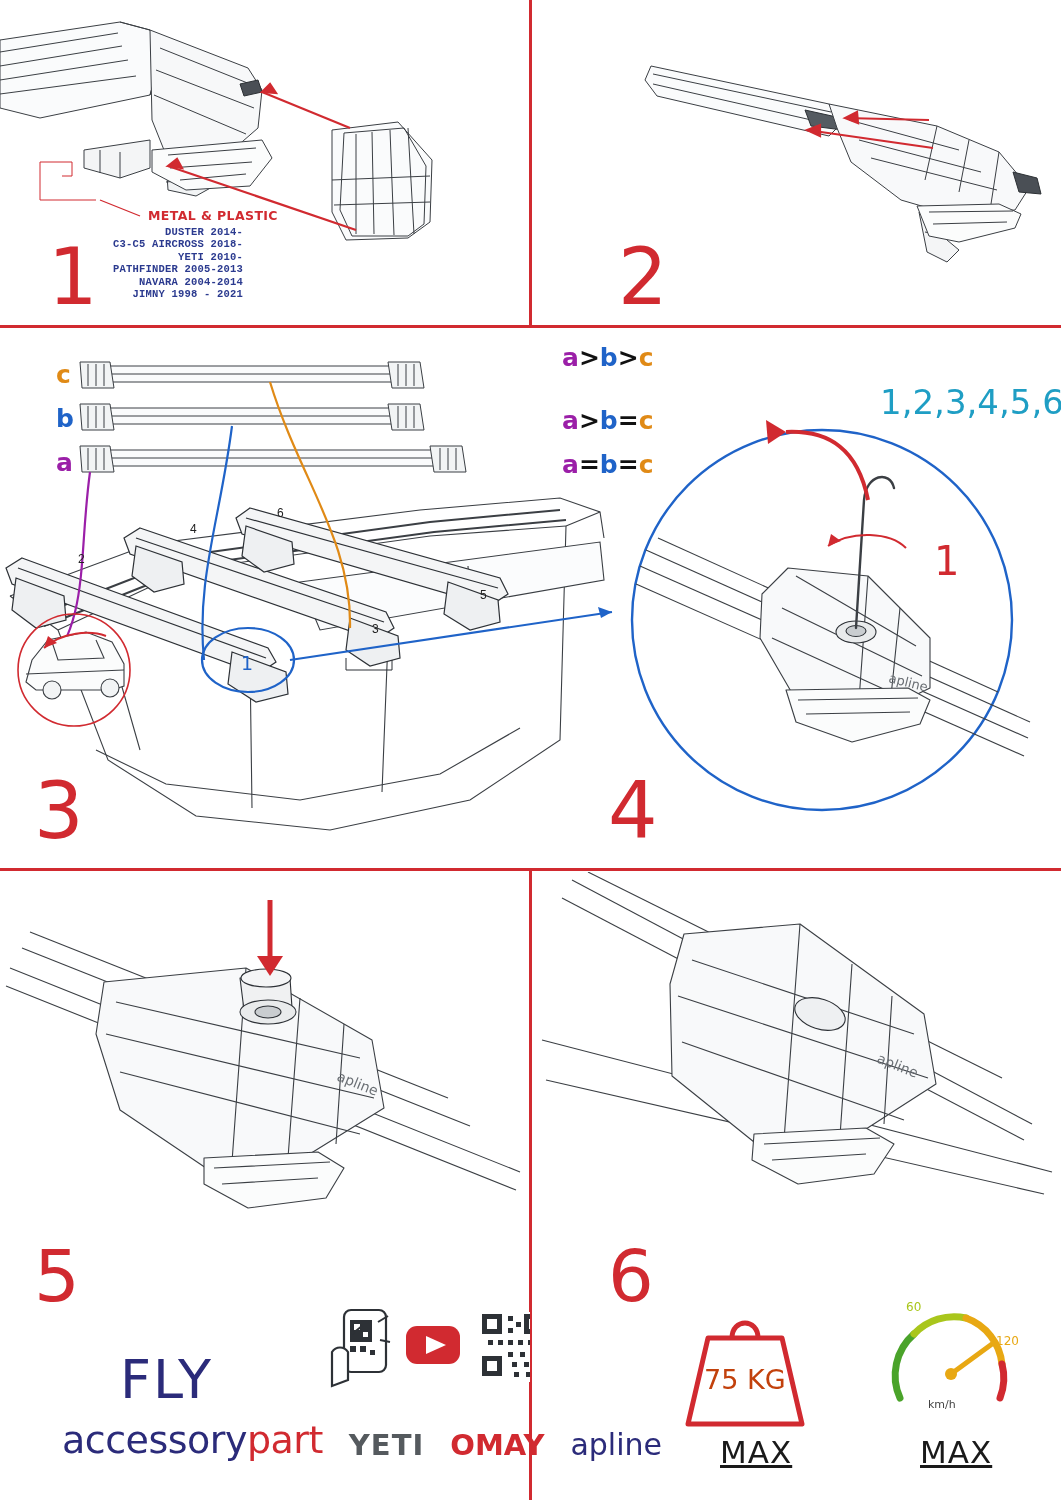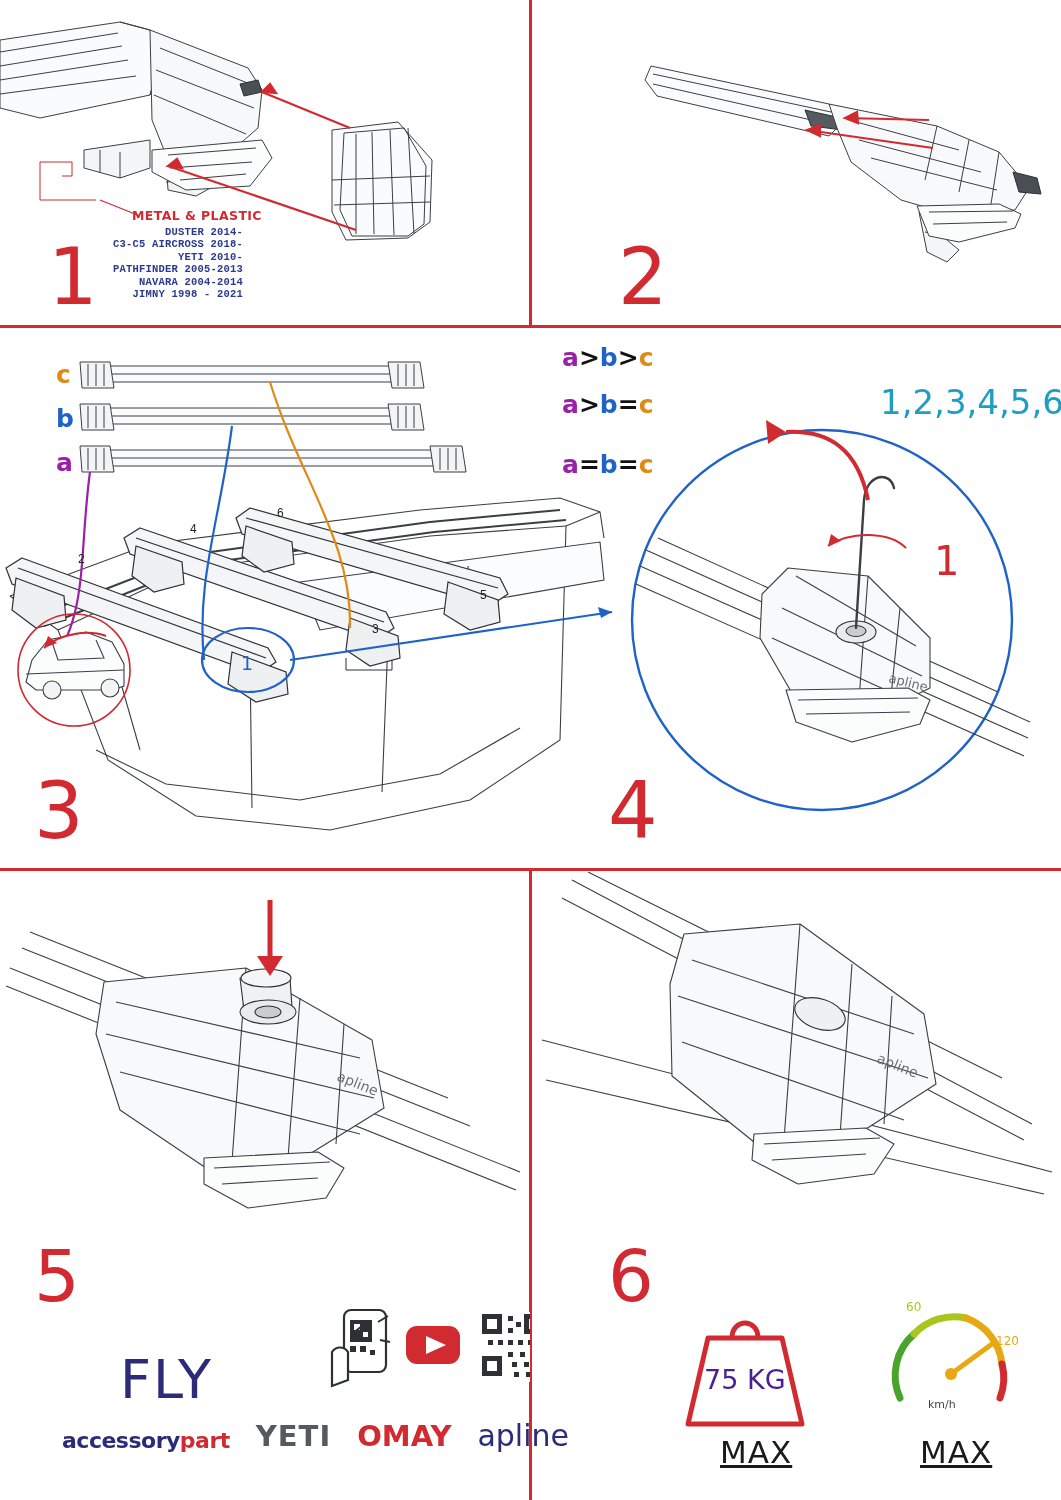--- a/index.html
+++ b/index.html
@@ -125,22 +125,22 @@
     letter-spacing: 2px;
   }
   .brandrow {
     position: absolute;
     display: flex;
     align-items: flex-end;
     gap: 26px;
   }
   .b-accessorypart {
     font-family: "DejaVu Sans", sans-serif;
-    font-size: 22px;
-    font-weight: 700;
+    font-size: 38px;
+    font-weight: 400;
     color: #2b2b7a;
     letter-spacing: -0.5px;
   }
   .b-accessorypart .part { color: #d12a30; }
   .b-omad {
     font-family: "DejaVu Sans", sans-serif;
     font-size: 29px;
     font-weight: 700;
     color: #555a5e;
     letter-spacing: 1px;
@@ -165,21 +165,21 @@
     font-family: "DejaVu Sans", sans-serif;
     font-size: 31px;
     color: #1a1a1a;
     letter-spacing: 1px;
     text-decoration: underline;
   }
   .kg {
     position: absolute;
     font-family: "DejaVu Sans", sans-serif;
     font-size: 27px;
-    color: #4c1d95;
+    color: #c2410c;
     font-weight: 400;
   }
   .kmh {
     position: absolute;
     font-family: "DejaVu Sans", sans-serif;
     font-size: 11px;
     color: #444;
   }
   .gauge-num {
     position: absolute;
@@ -232,21 +232,21 @@
       <g stroke="#d12a30" stroke-width="2.2" fill="#d12a30">
         <path d="M350 128 L262 92" fill="none"></path>
         <path d="M262 92 l14 1 l-6 -9 z"></path>
         <path d="M356 230 L168 166" fill="none"></path>
         <path d="M168 166 l14 2 l-5 -9 z"></path>
         <path d="M100 200 L140 216" fill="none" stroke-width="1.2"></path>
       </g>
     </svg>
   </div>
   <div class="stepnum big" style="left:48px;top:238px;">1</div>
-  <div class="metal-title" style="left:132px;top:208px;">METAL &amp; PLASTIC</div>
+  <div class="metal-title" style="left:148px;top:208px;">METAL &amp; PLASTIC</div>
   <div class="carlist" style="left:0;top:226px;width:243px;">
     <div>DUSTER 2014-</div>
     <div>C3-C5 AIRCROSS 2018-</div>
     <div>YETI 2010-</div>
     <div>PATHFINDER 2005-2013</div>
     <div>NAVARA 2004-2014</div>
     <div>JIMNY 1998 - 2021</div>
   </div>
 
   <div class="art" style="left:529px;top:0;width:532px;height:325px;">
@@ -363,21 +363,21 @@
     </svg>
   </div>
 
   <div class="bar-letter c-c" style="left:56px;top:362px;">c</div>
   <div class="bar-letter c-b" style="left:56px;top:406px;">b</div>
   <div class="bar-letter c-a" style="left:56px;top:450px;">a</div>
 
   <div class="formula" style="left:562px;top:345px;">
     <span class="c-a">a</span><span class="c-gt">&gt;</span><span class="c-b">b</span><span class="c-gt">&gt;</span><span class="c-c">c</span>
   </div>
-  <div class="formula" style="left:562px;top:392px;">
+  <div class="formula" style="left:562px;top:408px;">
     <span class="c-a">a</span><span class="c-gt">&gt;</span><span class="c-b">b</span><span class="c-gt">=</span><span class="c-c">c</span>
   </div>
   <div class="formula" style="left:562px;top:452px;">
     <span class="c-a">a</span><span class="c-gt">=</span><span class="c-b">b</span><span class="c-gt">=</span><span class="c-c">c</span>
   </div>
 
   <div class="blue-circ-num" style="left:241px;top:652px;">1</div>
   <div class="tiny-num" style="left:78px;top:552px;">2</div>
   <div class="tiny-num" style="left:372px;top:622px;">3</div>
   <div class="tiny-num" style="left:190px;top:522px;">4</div>

